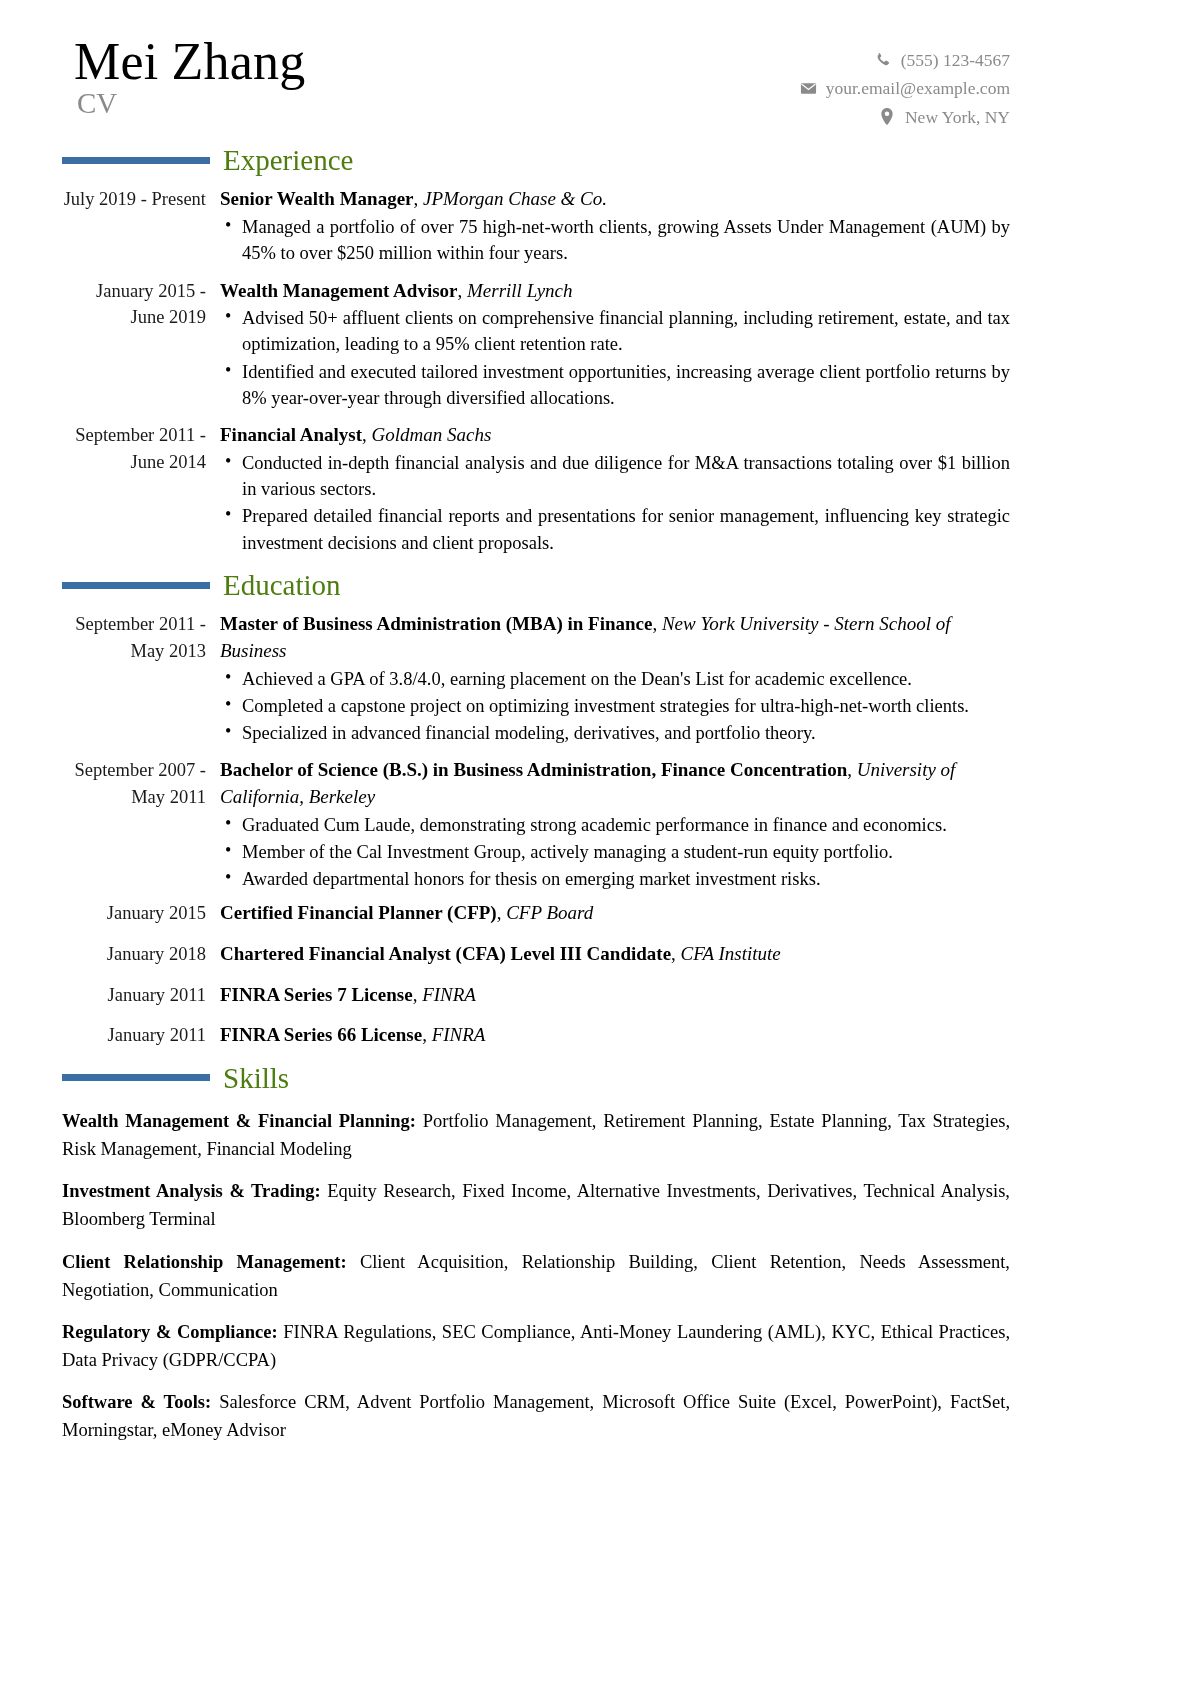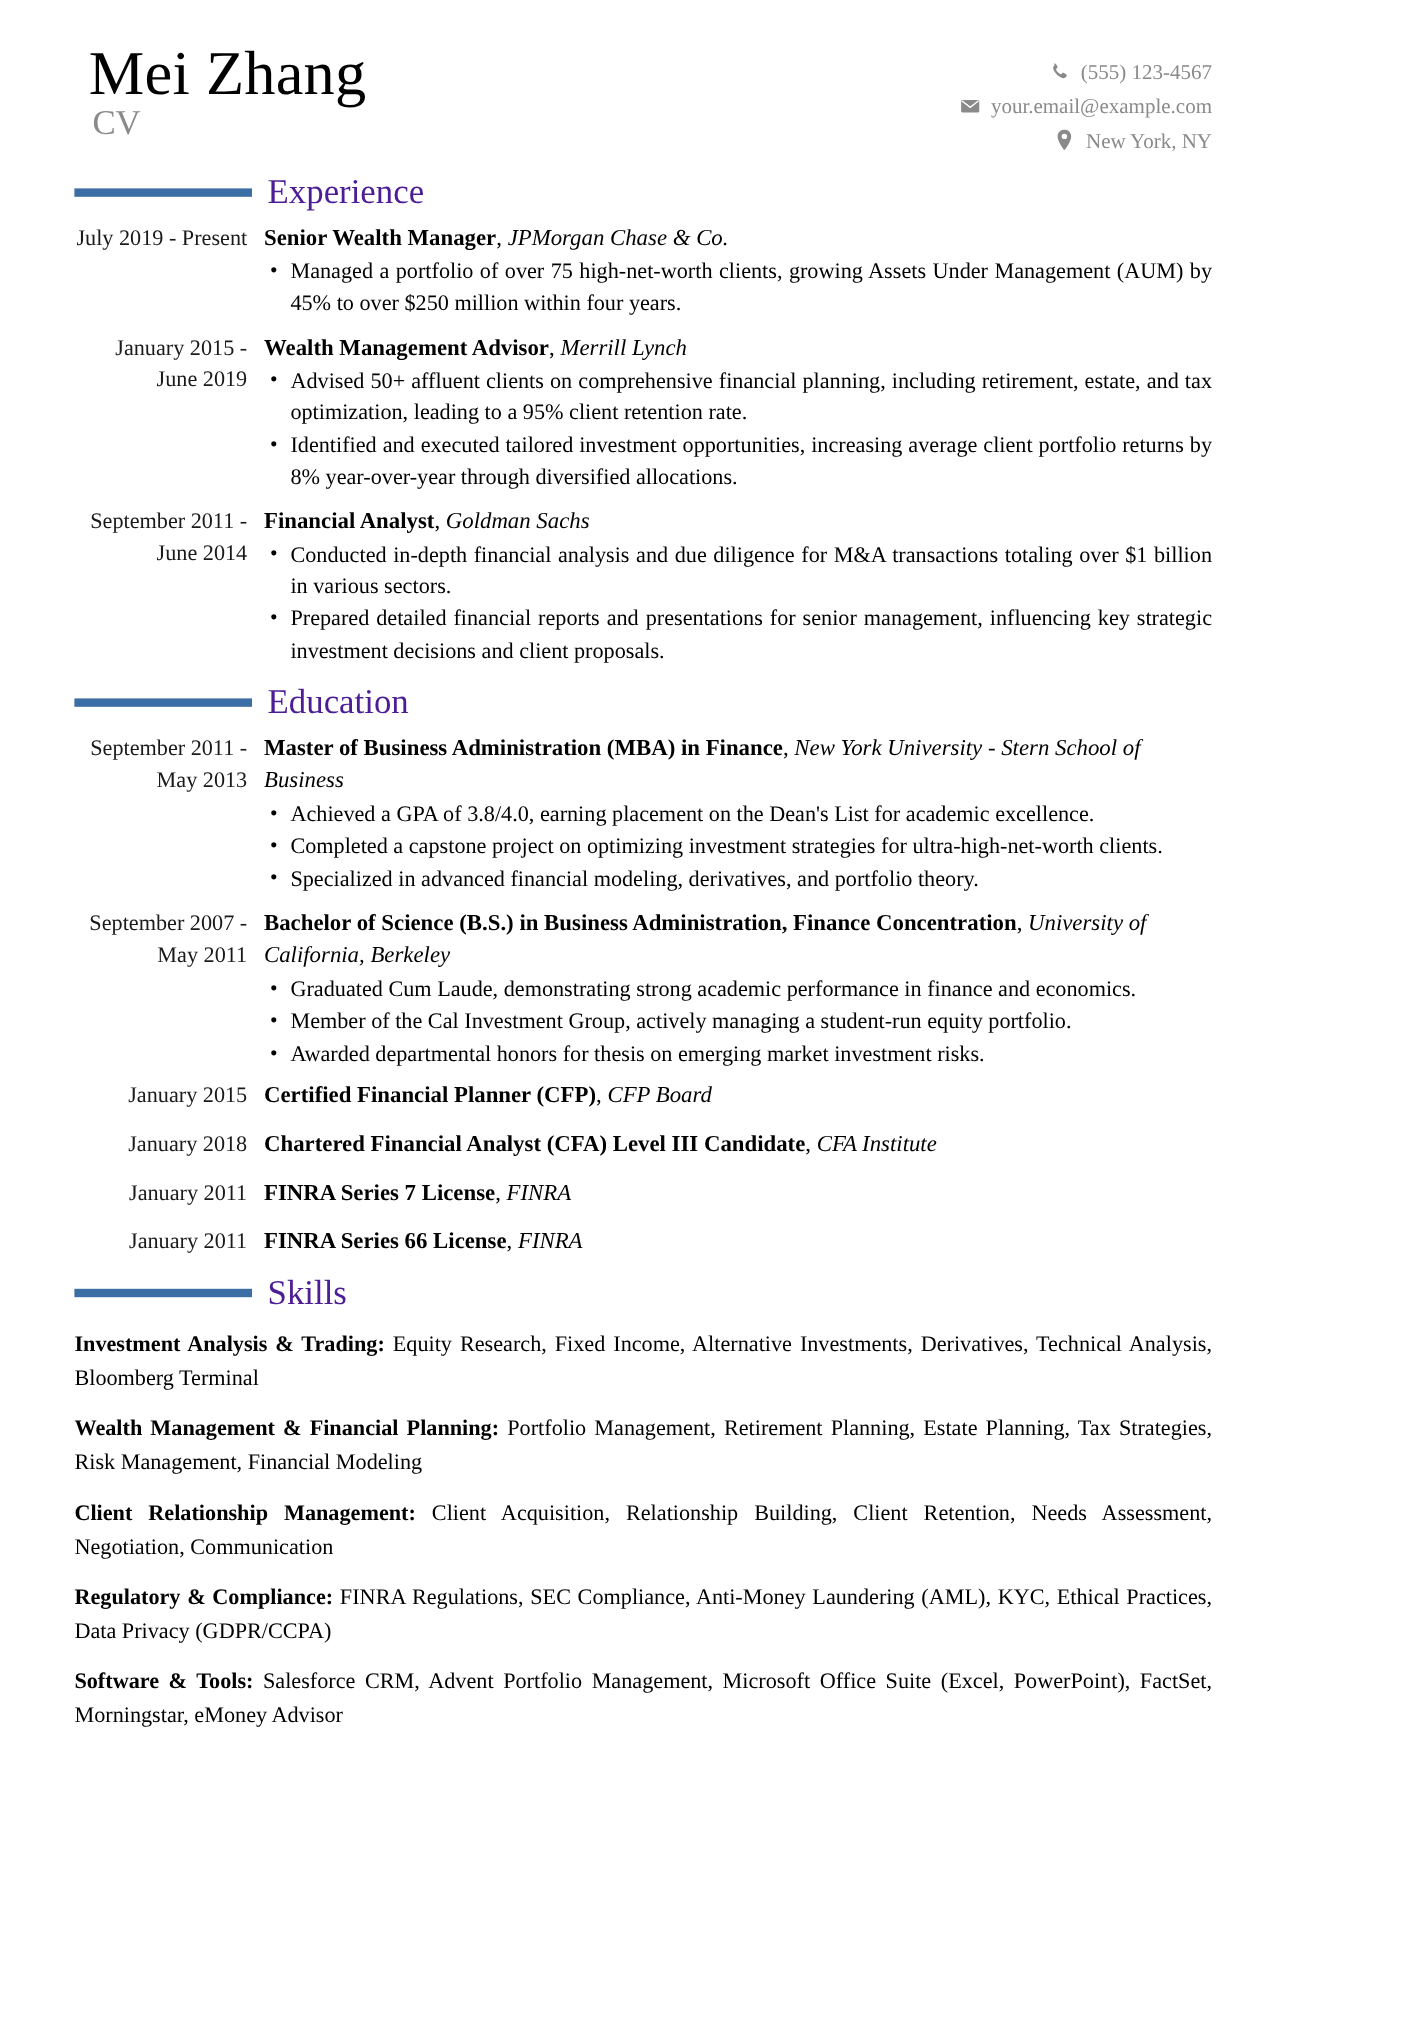--- a/index.html
+++ b/index.html
@@ -74,21 +74,21 @@
   }
   .rule {
     width: 148px;
     height: 7px;
     background: #3b6ea5;
     margin-right: 13px;
     flex: 0 0 auto;
   }
   .section-title {
     font-size: 29px;
-    color: #4c1d95;
+    color: #4d7c0f;
     line-height: 1.05;
     font-weight: 400;
   }
 
   
   .entry {
     display: flex;
     align-items: flex-start;
     margin-top: 11px;
   }
@@ -309,28 +309,28 @@
     </div>
   </div>
 
   <div class="section">
     <div class="section-head">
       <div class="rule"></div>
       <div class="section-title">Skills</div>
     </div>
 
     <div class="skill-block">
+      <span class="skill-cat">Wealth Management &amp; Financial Planning:</span>
+      <span>Portfolio Management, Retirement Planning, Estate Planning, Tax Strategies, Risk Management, Financial Modeling</span>
+    </div>
+    <div class="skill-block">
       <span class="skill-cat">Investment Analysis &amp; Trading:</span>
       <span>Equity Research, Fixed Income, Alternative Investments, Derivatives, Technical Analysis, Bloomberg Terminal</span>
     </div>
     <div class="skill-block">
-      <span class="skill-cat">Wealth Management &amp; Financial Planning:</span>
-      <span>Portfolio Management, Retirement Planning, Estate Planning, Tax Strategies, Risk Management, Financial Modeling</span>
-    </div>
-    <div class="skill-block">
       <span class="skill-cat">Client Relationship Management:</span>
       <span>Client Acquisition, Relationship Building, Client Retention, Needs Assessment, Negotiation, Communication</span>
     </div>
     <div class="skill-block">
       <span class="skill-cat">Regulatory &amp; Compliance:</span>
       <span>FINRA Regulations, SEC Compliance, Anti-Money Laundering (AML), KYC, Ethical Practices, Data Privacy (GDPR/CCPA)</span>
     </div>
     <div class="skill-block">
       <span class="skill-cat">Software &amp; Tools:</span>
       <span>Salesforce CRM, Advent Portfolio Management, Microsoft Office Suite (Excel, PowerPoint), FactSet, Morningstar, eMoney Advisor</span>

